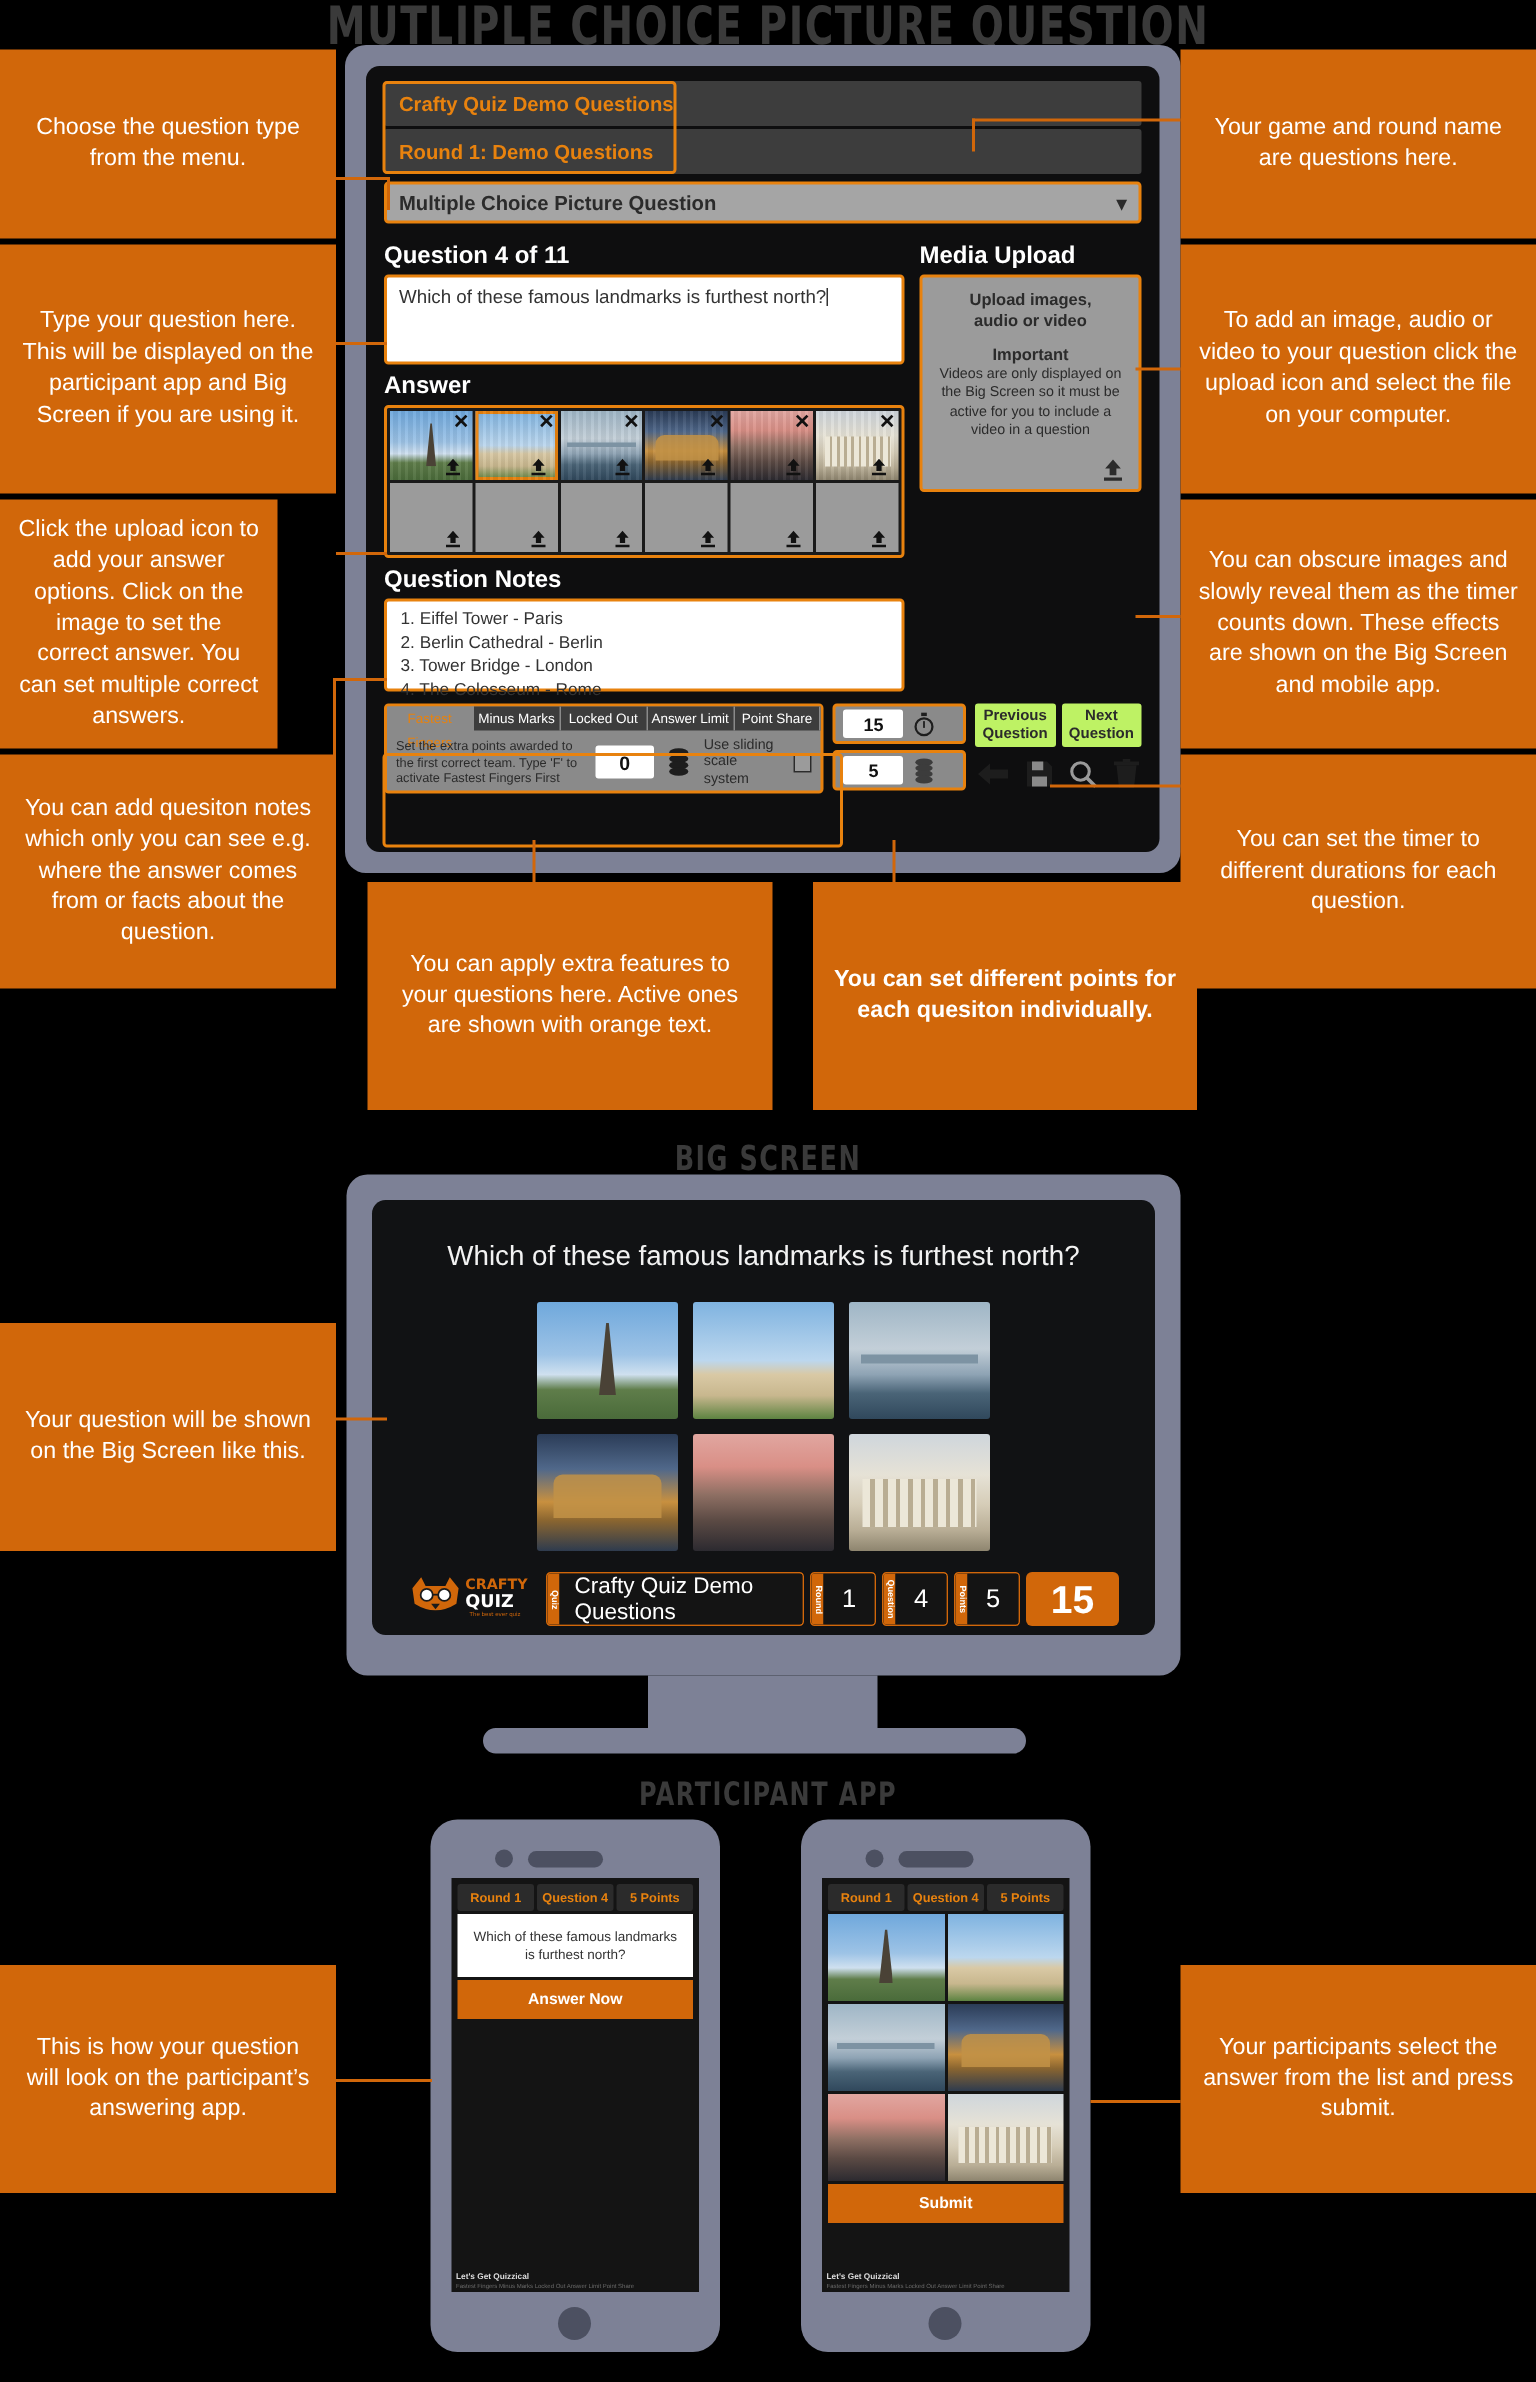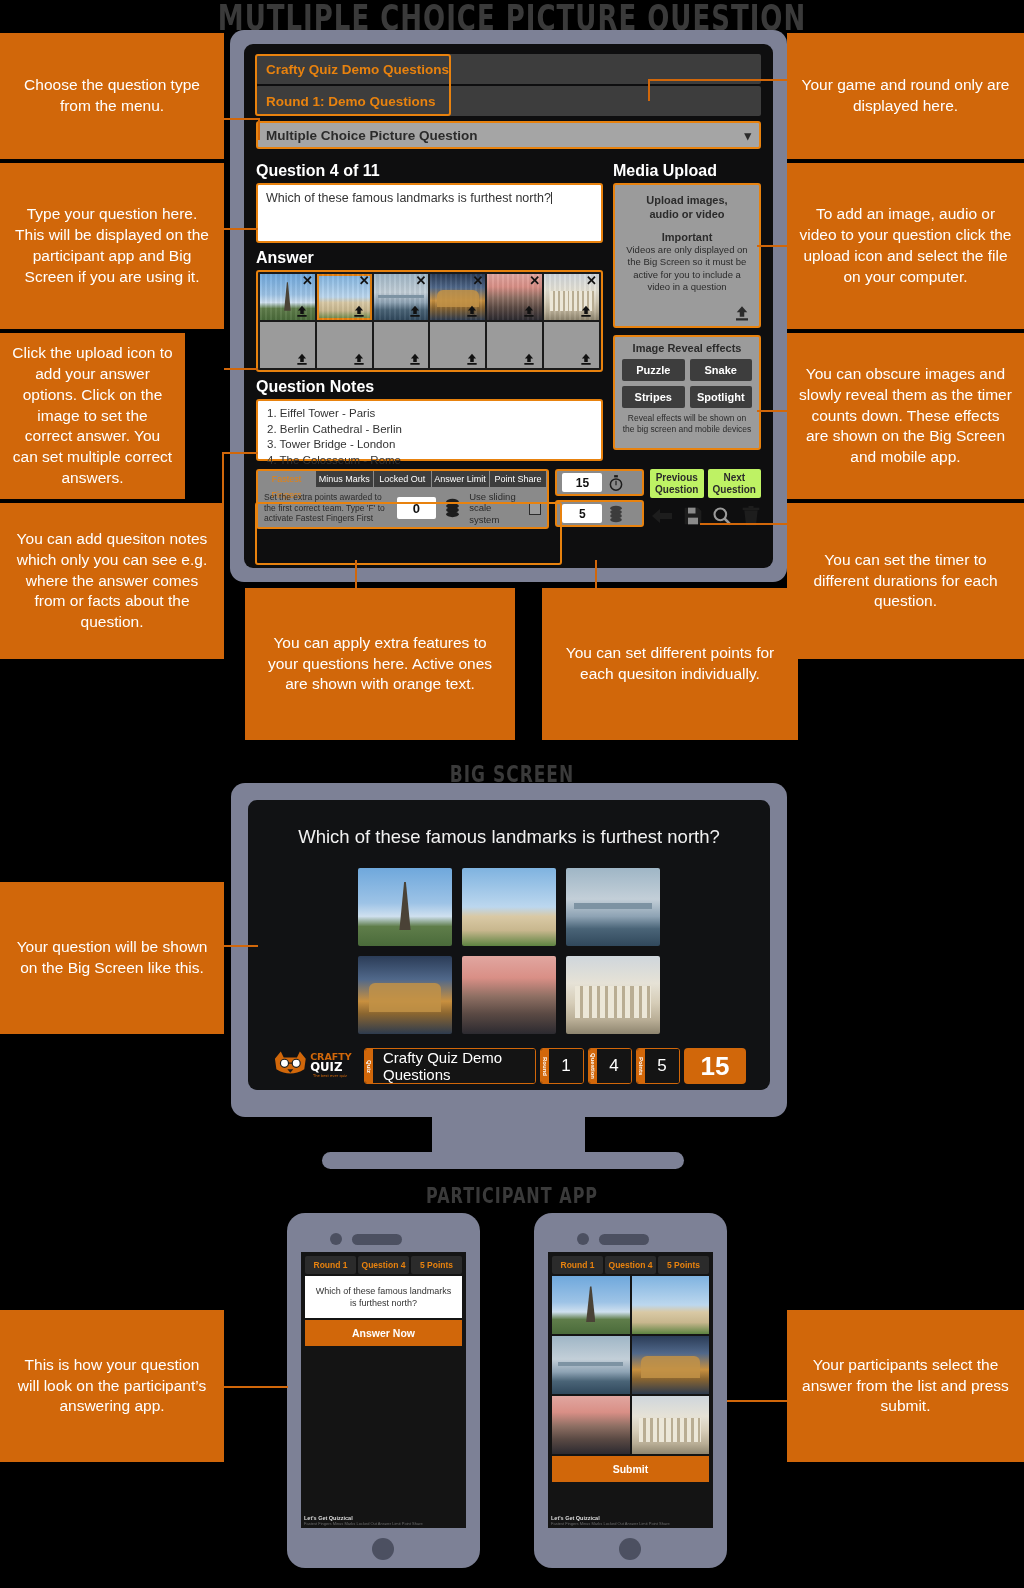--- a/index.html
+++ b/index.html
@@ -330,30 +330,20 @@
           <div class="big">audio or video</div>
           <div style="height:8px"></div>
           <div class="big">Important</div>
           <div>Videos are only displayed on the Big Screen so it must be active for you to include a video in a question</div>
           <svg style="position:absolute;right:8px;bottom:4px;width:18px;height:18px" viewBox="0 0 24 24">
               <path d="M12 3 L19 11 H15 V17 H9 V11 H5 Z M4 19 H20 V22 H4 Z" fill="#2b2b2b"></path>
             </svg>
         </div>
 
         <div style="height:7px"></div>
-        <div class="reveal-panel">
-          <div class="reveal-title">Image Reveal effects</div>
-          <div class="reveal-grid">
-            <div class="reveal-btn">Puzzle</div>
-            <div class="reveal-btn">Snake</div>
-            <div class="reveal-btn">Stripes</div>
-            <div class="reveal-btn">Spotlight</div>
-          </div>
-          <div class="reveal-note">Reveal effects will be shown on the big screen and mobile devices</div>
-        </div>
       </div>
     </div>
 
     <div style="display:flex; gap:6px; margin-top:8px; align-items:flex-start;">
       <div class="toolbar-left" style="width:298px;">
         <div class="tabs">
           <div class="tab active">Fastest Fingers</div>
           <div class="tab">Minus Marks</div>
           <div class="tab">Locked Out</div>
           <div class="tab">Answer Limit</div>
@@ -440,37 +430,37 @@
 <div class="callout" style="left:0; top:163px; width:224px; height:166px;">Type your question here. This will be displayed on the participant app and Big Screen if you are using it.</div>
 <div class="leader" style="left:224px; top:228px; width:34px; height:2px;"></div>
 
 <div class="callout" style="left:0; top:333px; width:185px; height:166px;">Click the upload icon to add your answer options. Click on the image to set the correct answer. You can set multiple correct answers.</div>
 <div class="leader" style="left:224px; top:368px; width:34px; height:2px;"></div>
 
 <div class="callout" style="left:0; top:503px; width:224px; height:156px;">You can add quesiton notes which only you can see e.g. where the answer comes from or facts about the question.</div>
 <div class="leader" style="left:224px; top:452px; width:34px; height:2px;"></div>
 <div class="leader" style="left:222px; top:452px; width:2px; height:70px;"></div>
 
-<div class="callout" style="left:787px; top:33px; width:237px; height:126px;">Your game and round only are displayed here.</div>
+<div class="callout" style="left:787px; top:33px; width:237px; height:126px;">Your game and round name are questions here.</div>
 <div class="leader" style="left:648px; top:79px; width:139px; height:2px;"></div>
 <div class="leader" style="left:648px; top:79px; width:2px; height:22px;"></div>
 
 <div class="callout" style="left:787px; top:163px; width:237px; height:166px;">To add an image, audio or video to your question click the upload icon and select the file on your computer.</div>
 <div class="leader" style="left:757px; top:245px; width:30px; height:2px;"></div>
 
 <div class="callout" style="left:787px; top:333px; width:237px; height:166px;">You can obscure images and slowly reveal them as the timer counts down. These effects are shown on the Big Screen and mobile app.</div>
 <div class="leader" style="left:757px; top:410px; width:30px; height:2px;"></div>
 
 <div class="callout" style="left:787px; top:503px; width:237px; height:156px;">You can set the timer to different durations for each question.</div>
 <div class="leader" style="left:700px; top:523px; width:87px; height:2px;"></div>
 
 <div class="callout" style="left:245px; top:588px; width:270px; height:152px;">You can apply extra features to your questions here. Active ones are shown with orange text.</div>
 <div class="leader" style="left:355px; top:560px; width:2px; height:28px;"></div>
 
-<div class="callout" style="left:542px; top:588px; width:256px; height:152px;">You can set different points for each quesiton individually.</div>
+<div class="callout" style="left:542px; top:588px; width:256px; height:152px;font-weight:bold;">You can set different points for each quesiton individually.</div>
 <div class="leader" style="left:595px; top:560px; width:2px; height:28px;"></div>
 
 <div class="sec-title" style="top:760px; font-size:17px;">BIG SCREEN</div>
 
 <div class="shell" style="left:231px; top:783px; width:556px; height:334px;"></div>
 <div class="screen" style="left:248px; top:800px; width:522px; height:290px; padding:26px 24px 10px;">
   <div class="bs-question">Which of these famous landmarks is furthest north?</div>
   <div class="bs-grid" style="margin-top:20px; padding:0 86px;">
     <div class="bs-tile img-eiffel eiffel-shape"></div>
     <div class="bs-tile img-berlin"></div>

